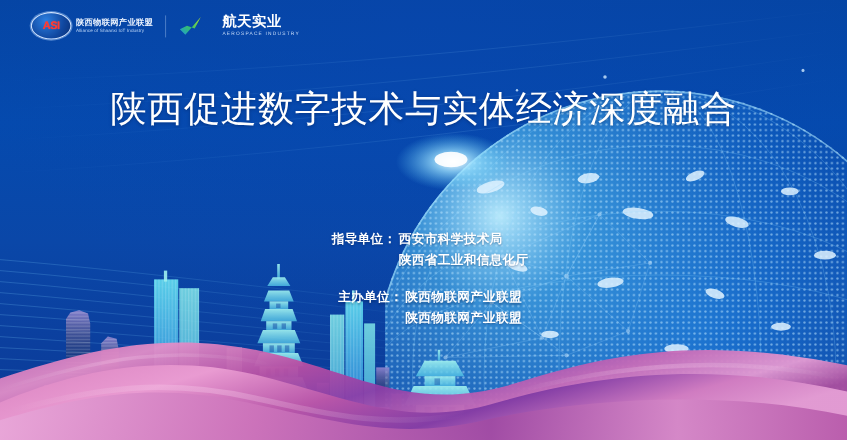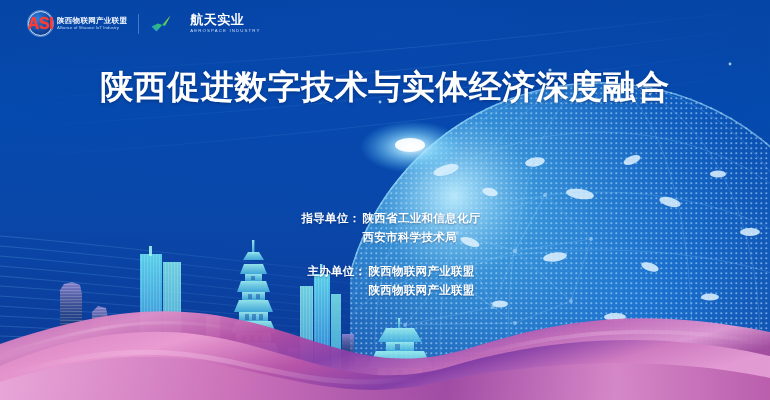--- a/index.html
+++ b/index.html
@@ -29,48 +29,49 @@
 
   
   .waves{ position:absolute; left:0; bottom:0; width:770px; height:130px; pointer-events:none;}
 
   
   .logobar{
     position:absolute; left:28px; top:11px;
     display:flex; align-items:center; gap:0px; z-index:9;
   }
   .asi-badge{
-    width:25px; height:25px; border-radius:50%;
+    width:37px; height:25px; border-radius:50%;
     background:radial-gradient(circle at 36% 30%, #2c7fe0 0%, #10479f 60%, #0b2f74 100%);
     border:1.3px solid #cfe3ff;
     display:flex; align-items:center; justify-content:center;
-    font-weight:bold; font-size:16px; letter-spacing:-.4px;
+    font-weight:bold; font-size:10px; letter-spacing:-.4px;
     color:#ffffff; text-shadow:0 0 1px #ff4040;
     box-shadow:0 0 0 1px rgba(180,215,255,.45);
     flex:0 0 auto;
   }
   .asi-badge span.a{color:#ff3b30;}
   .asi-words{ margin-left:4px; line-height:1.05; }
   .asi-cn{ font-size:7.5px; font-weight:bold; color:#eef5ff; letter-spacing:.3px; white-space:nowrap;
            filter:blur(.15px);}
   .asi-en{ font-size:4.2px; color:#bcd6f7; letter-spacing:.1px; white-space:nowrap; margin-top:1.5px;
            filter:blur(.12px);}
   .divider{ width:1px; height:20px; background:rgba(190,215,250,.35); margin:0 11px; }
   .aero-mark{ width:22px; height:20px; flex:0 0 auto; }
   .aero-words{ margin-left:18px; line-height:1.05;}
   .aero-cn{ font-size:13px; font-weight:bold; color:#ffffff; letter-spacing:.5px; white-space:nowrap;}
   .aero-en{ font-size:4.4px; color:#c9ddf9; letter-spacing:1.1px; white-space:nowrap; margin-top:2px;}
 
   
   .title-wrap{ position:absolute; left:0; right:0; top:66px; text-align:center; z-index:8;}
   .title-line{
-    font-size:33px; font-weight:bold; color:#ffffff;
+    font-size:33px; font-weight:normal; color:#ffffff;
     letter-spacing:.5px; line-height:1.30;
     text-shadow:0 1px 3px rgba(0,24,70,.45);
     white-space:nowrap;
+    margin-top:12px;
   }
   .subtitle{
     position:absolute; left:0; right:0; top:160px; text-align:center; z-index:8;
     font-size:17px; font-weight:bold; color:#ffffff; letter-spacing:.6px;
     text-shadow:0 1px 3px rgba(0,24,70,.4);
     white-space:nowrap;
   }
   .orgs{ position:absolute; left:12px; right:0; top:209px; z-index:8; }
   .org-block{ display:flex; justify-content:center; }
   .org-block + .org-block{ margin-top:16px; }
@@ -429,22 +430,22 @@
     <div class="title-line">陕西促进数字技术与实体经济深度融合</div>
   </div>
 
 
   <div class="orgs">
 
     <div class="org-block">
       <div class="org-inner">
         <div class="org-label">指导单位：</div>
         <div class="org-values">
+          <div class="org-item">西安市科学技术局</div>
           <div class="org-item">陕西省工业和信息化厅</div>
-          <div class="org-item">西安市科学技术局</div>
         </div>
       </div>
     </div>
 
     <div class="org-block">
       <div class="org-inner">
         <div class="org-label">主办单位：</div>
         <div class="org-values">
           <div class="org-item">陕西物联网产业联盟</div>
           <div class="org-item">陕西物联网产业联盟</div>

